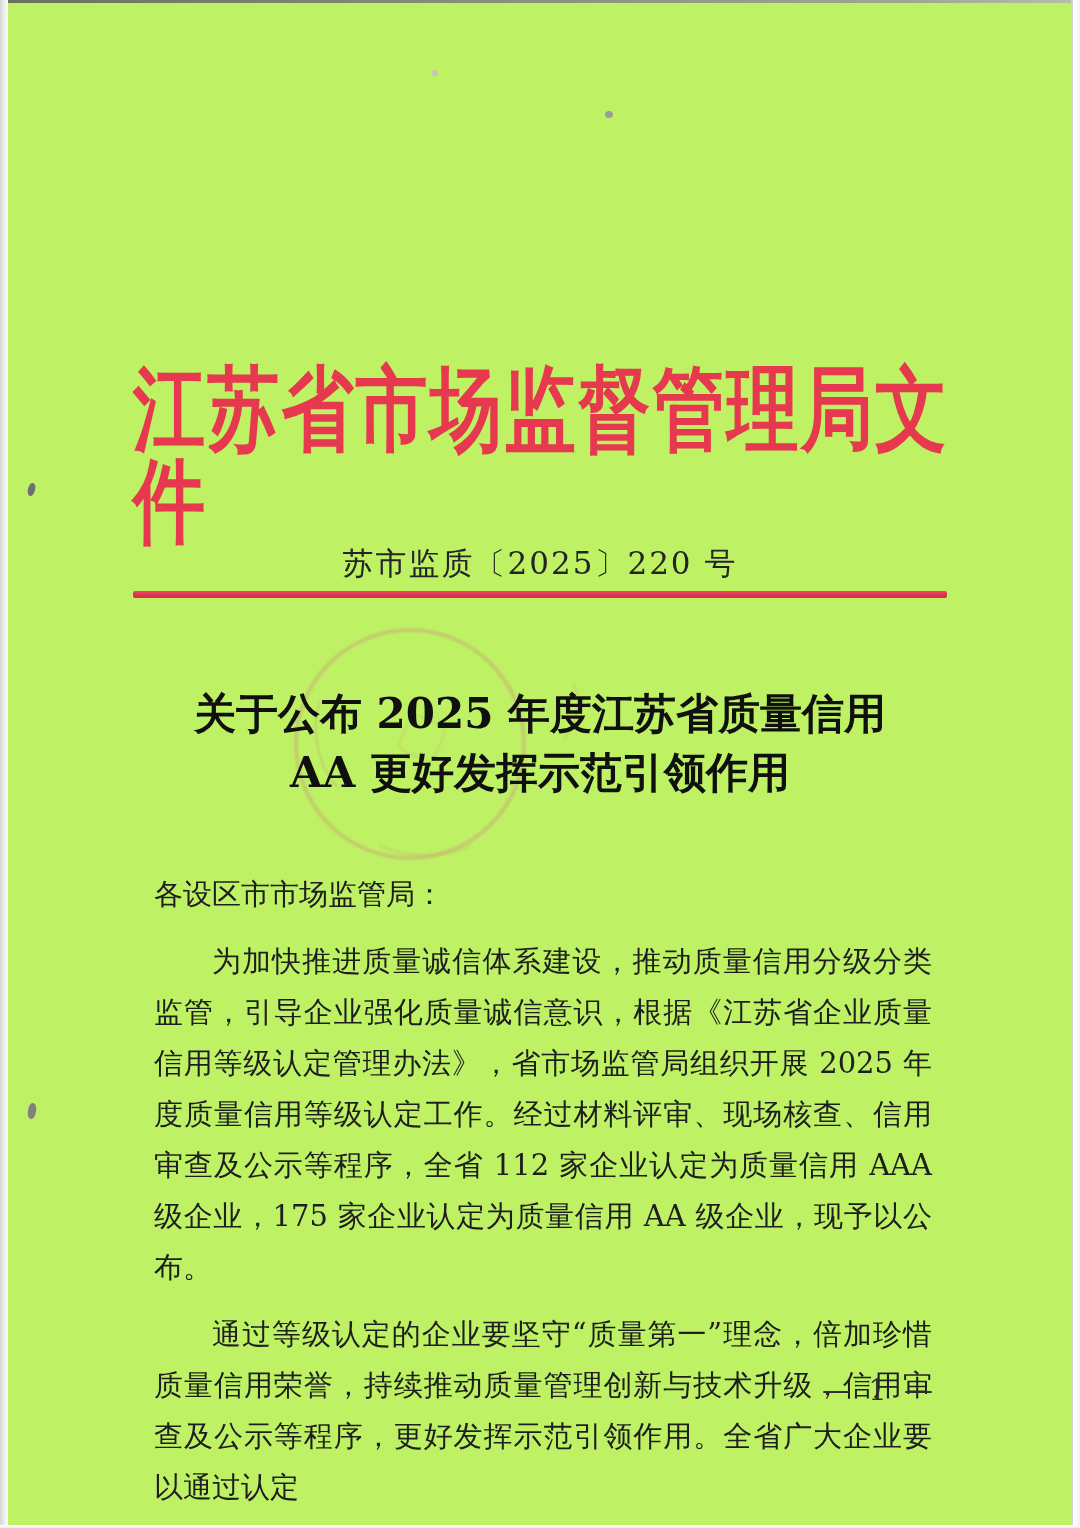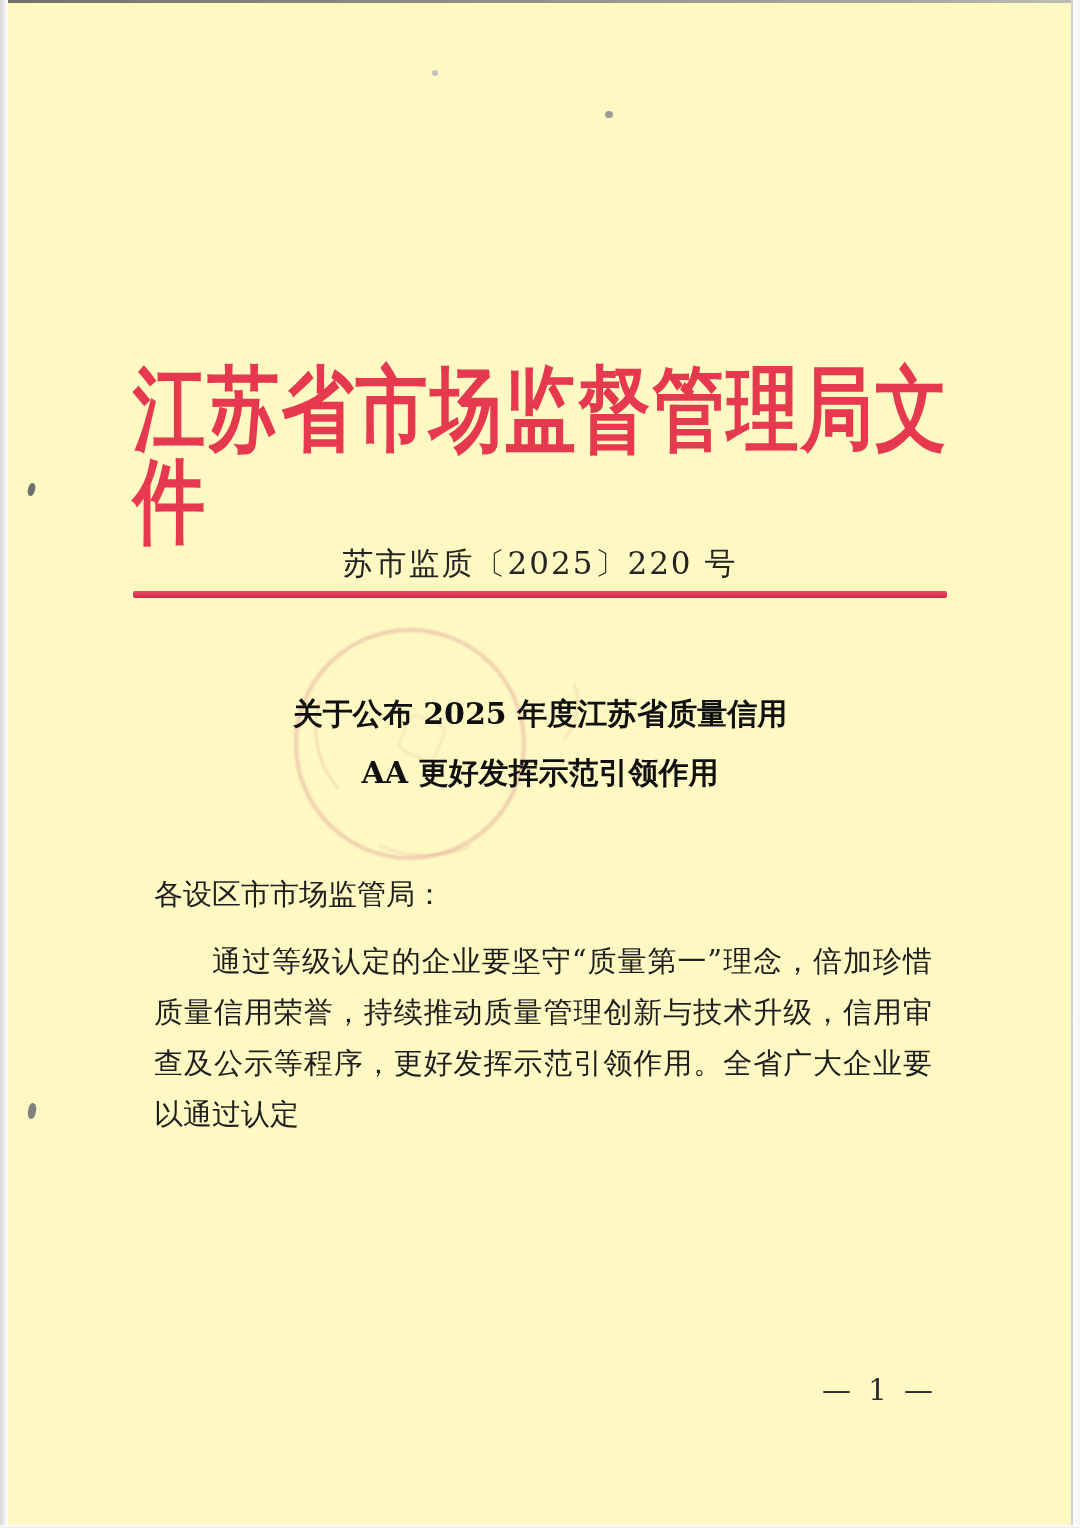--- a/index.html
+++ b/index.html
@@ -4,21 +4,21 @@
 <style>
   html, body {
     margin: 0;
     padding: 0;
     background: #ffffff;
   }
   .page {
     position: relative;
     width: 1080px;
     height: 1528px;
-    background: #fef9c3;
+    background: #bef264;
     overflow: hidden;
     font-family: "DejaVu Serif", "Liberation Serif", serif;
   }
   
   .edge-top {
     position: absolute; top: 0; left: 0; right: 0; height: 3px;
     background: linear-gradient(to right, #5a5a5a, #7d7d7d 45%, #9a9a9a 85%, #b5b5b5);
     opacity: 0.85;
   }
   .edge-left {
@@ -90,21 +90,21 @@
   .seal .m1 { left: 18px;  top: 52px;  width: 60px; height: 110px; border-color: transparent transparent transparent rgba(205,110,122,0.35); transform: rotate(-12deg); }
   .seal .m2 { left: 236px; top: 40px;  width: 40px; height: 70px;  border-color: transparent rgba(205,110,122,0.30) transparent transparent; transform: rotate(10deg); }
   .seal .m3 { left: 70px;  top: 176px; width: 110px; height: 44px; border-color: transparent transparent rgba(205,110,122,0.30) transparent; }
   .seal .m4 { left: 104px; top: 86px;  width: 36px; height: 36px;  border-color: rgba(205,110,122,0.22); transform: rotate(24deg); border-radius: 20%; }
 
   
   .subject {
     position: absolute;
     top: 684px; left: 0; right: 0;
     text-align: center;
-    font-size: 30px;
+    font-size: 42px;
     font-weight: bold;
     line-height: 59px;
     color: #101010;
   }
   
   .body-text {
     position: absolute;
     top: 853px; left: 138px; width: 810px;
     font-size: 29px;
     line-height: 51px;
@@ -151,18 +151,19 @@
     <div class="mark m4"></div>
   </div>
 
   <div class="subject">
     <div>关于公布 2025 年度江苏省质量信用</div>
     <div>AA 更好发挥示范引领作用</div>
   </div>
 
   <div class="body-text">
     <p class="salutation">各设区市市场监管局：</p>
+    <p class="para">为加快推进质量诚信体系建设，推动质量信用分级分类监管，引导企业强化质量诚信意识，根据《江苏省企业质量信用等级认定管理办法》，省市场监管局组织开展 2025 年度质量信用等级认定工作。经过材料评审、现场核查、信用审查及公示等程序，全省 112 家企业认定为质量信用 AAA 级企业，175 家企业认定为质量信用 AA 级企业，现予以公布。</p>
     <p class="para">通过等级认定的企业要坚守“质量第一”理念，倍加珍惜质量信用荣誉，持续推动质量管理创新与技术升级，信用审查及公示等程序，更好发挥示范引领作用。全省广大企业要以通过认定</p>
   </div>
 
   <div class="page-number">— 1 —</div>
 
 </div>
 
 </body></html>

